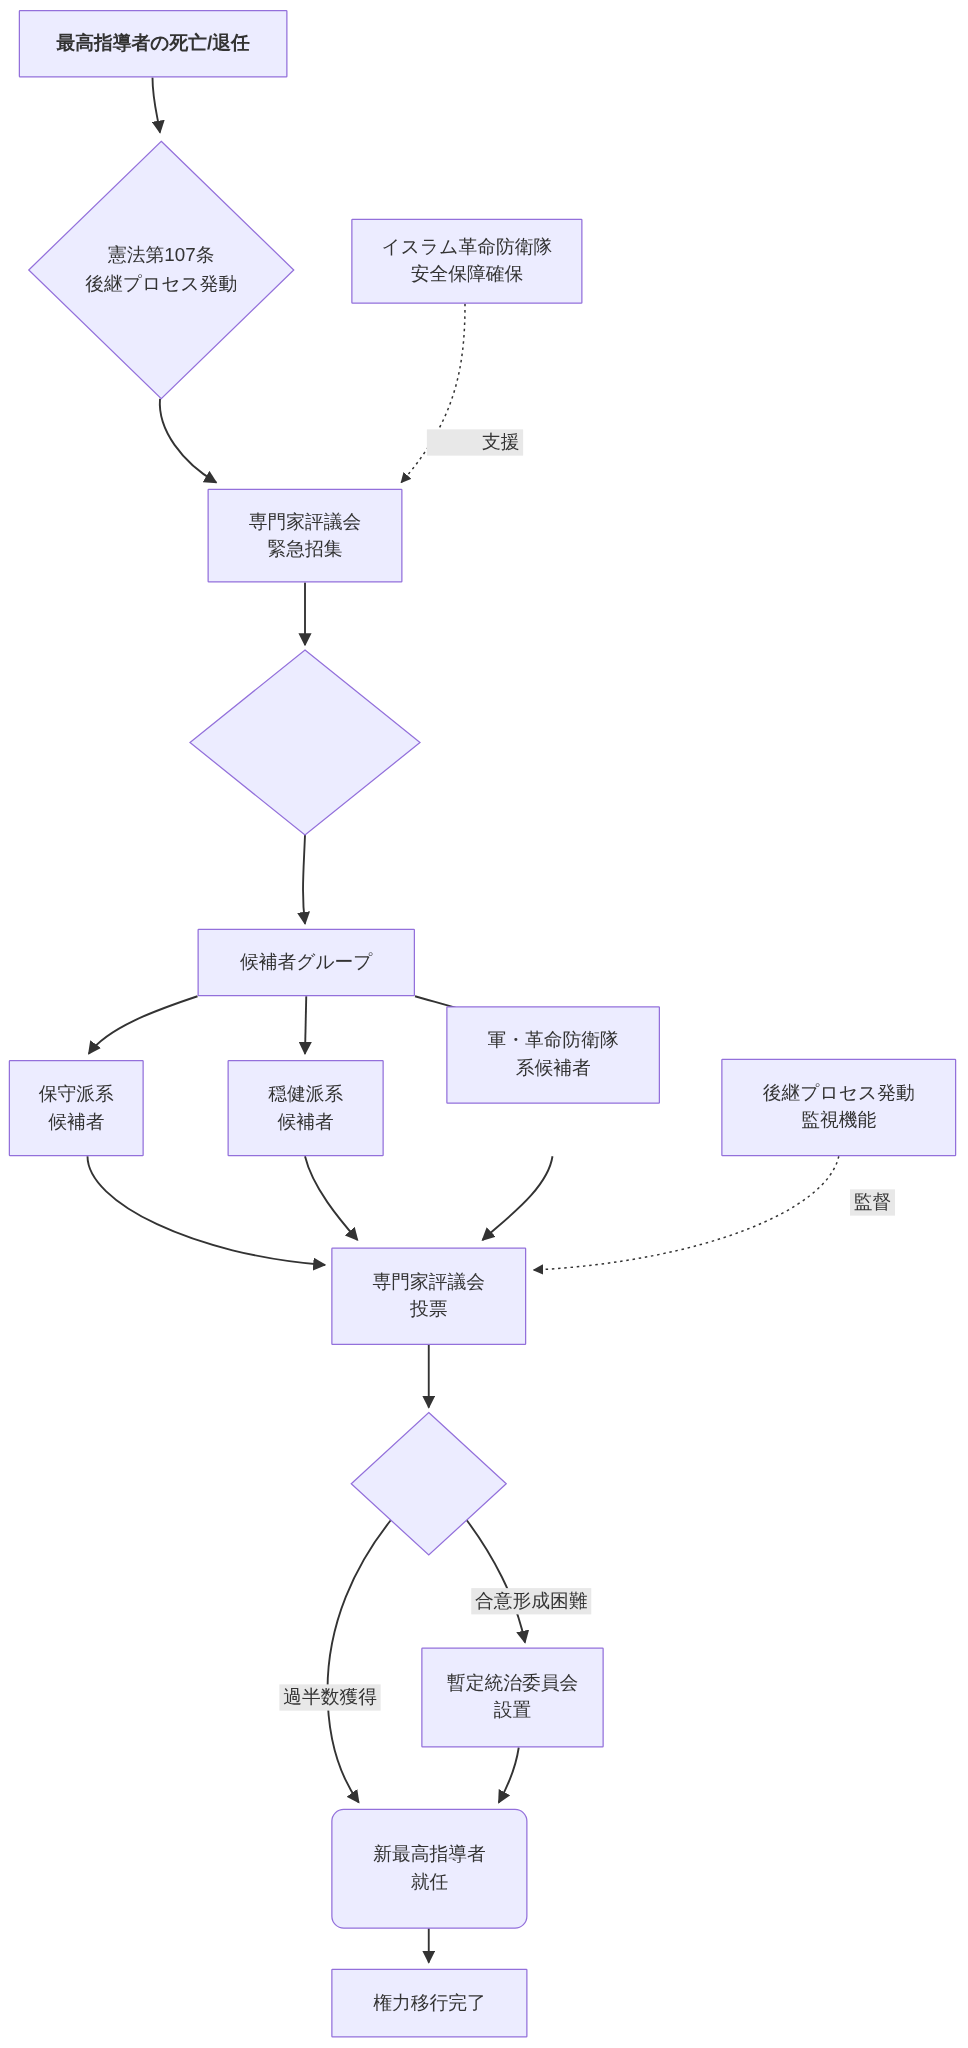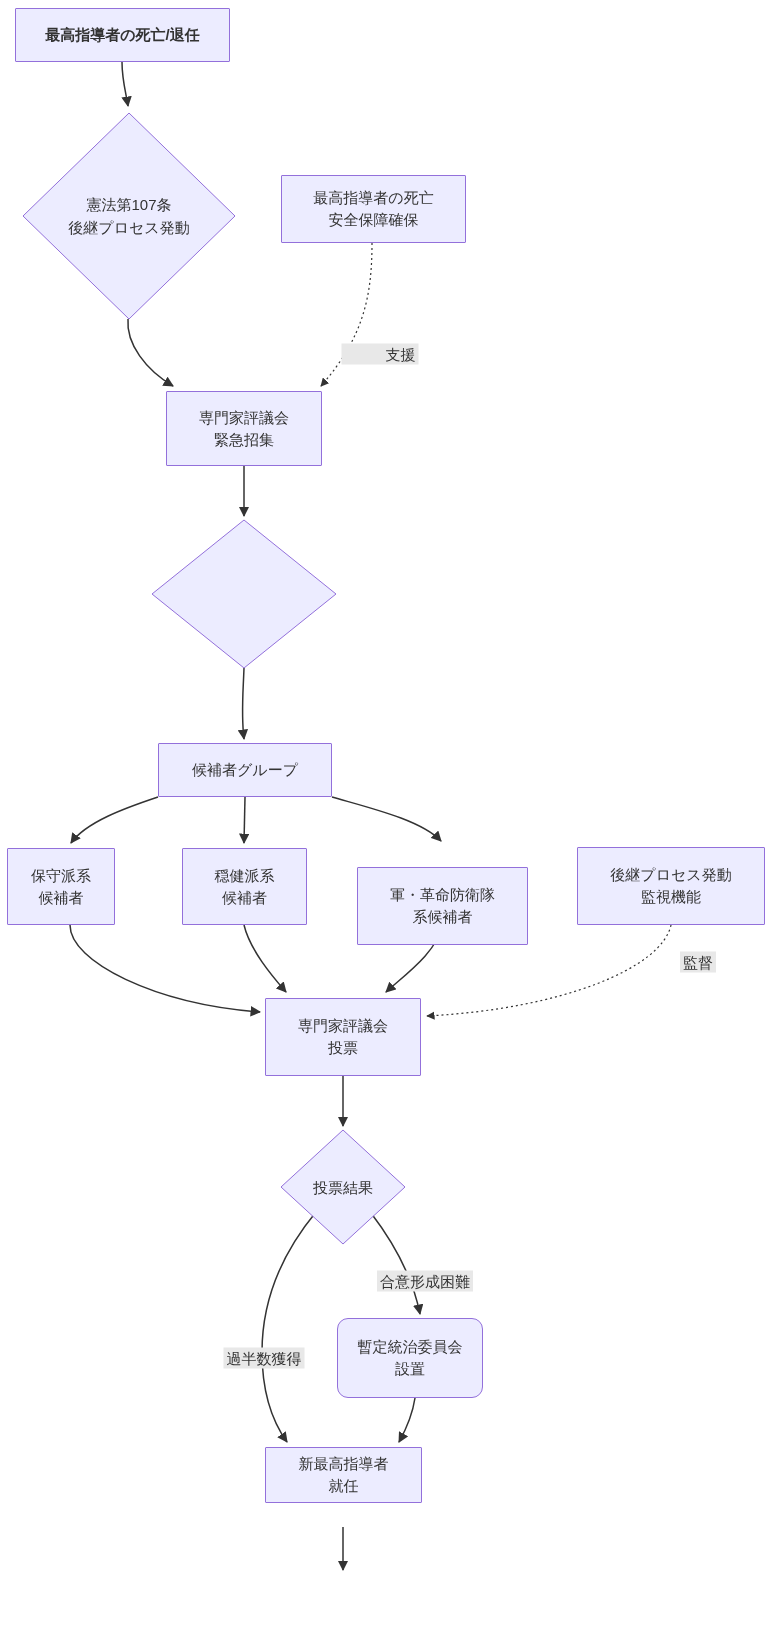--- a/index.html
+++ b/index.html
@@ -70,55 +70,55 @@
     <path class="edge" d="M415,1398 C412,1418 404,1433 399,1442" marker-end="url(#arrowhead)"></path>
     <path class="edge" d="M343,1527 L343,1570" marker-end="url(#arrowhead)"></path>
 
     <polygon class="diamond" points="129,113 235,216 129,319 23,216"></polygon>
     <polygon class="diamond" points="244,520 336,594 244,668 152,594"></polygon>
     <polygon class="diamond" points="343,1130 405,1187 343,1244 281,1187"></polygon>
   </svg>
 
   <div class="node" style="left:15px;top:8px;width:215px;height:54px;font-weight:bold;">最高指導者の死亡/退任</div>
 
-  <div class="node" style="left:281px;top:175px;width:185px;height:68px;">最高指導者の死亡
+  <div class="node" style="left:281px;top:175px;width:185px;height:68px;">イスラム革命防衛隊
 安全保障確保</div>
 
   <div class="node" style="left:166px;top:391px;width:156px;height:75px;">専門家評議会
 緊急招集</div>
 
   <div class="node" style="left:158px;top:743px;width:174px;height:54px;">候補者グループ</div>
 
   <div class="node" style="left:7px;top:848px;width:108px;height:77px;text-align:center;">保守派系
 候補者</div>
 
   <div class="node" style="left:182px;top:848px;width:125px;height:77px;">穏健派系
 候補者</div>
 
-  <div class="node" style="left:357px;top:867px;width:171px;height:78px;">軍・革命防衛隊
+  <div class="node" style="left:357px;top:805px;width:171px;height:78px;">軍・革命防衛隊
 系候補者</div>
 
   <div class="node" style="left:577px;top:847px;width:188px;height:78px;">後継プロセス発動
 監視機能</div>
 
   <div class="node" style="left:265px;top:998px;width:156px;height:78px;">専門家評議会
 投票</div>
 
-  <div class="node" style="left:337px;top:1318px;width:146px;height:80px;border-radius:11px;">暫定統治委員会
+  <div class="node" style="left:337px;top:1318px;width:146px;height:80px;">暫定統治委員会
 設置</div>
 
-  <div class="node" style="left:265px;top:1447px;width:157px;height:56px;">新最高指導者
+  <div class="node" style="left:265px;top:1447px;width:157px;height:96px;border-radius:10px;">新最高指導者
 就任</div>
 
+  <div class="node" style="left:265px;top:1575px;width:157px;height:55px;">権力移行完了</div>
 
   <div class="diamond-label" style="left:49px;top:166px;width:160px;height:100px;">憲法第107条
 後継プロセス発動</div>
 
 
-  <div class="diamond-label" style="left:283px;top:1157px;width:120px;height:60px;">投票結果</div>
 
   <div class="edge-label" style="left:380px;top:354px;padding-left:44px;">支援</div>
 
   <div class="edge-label" style="left:670px;top:962px;margin-left:28px;">監督</div>
 
   <div class="edge-label" style="left:425px;top:1281px;">合意形成困難</div>
 
   <div class="edge-label" style="left:264px;top:1358px;">過半数獲得</div>
 
 </div>

